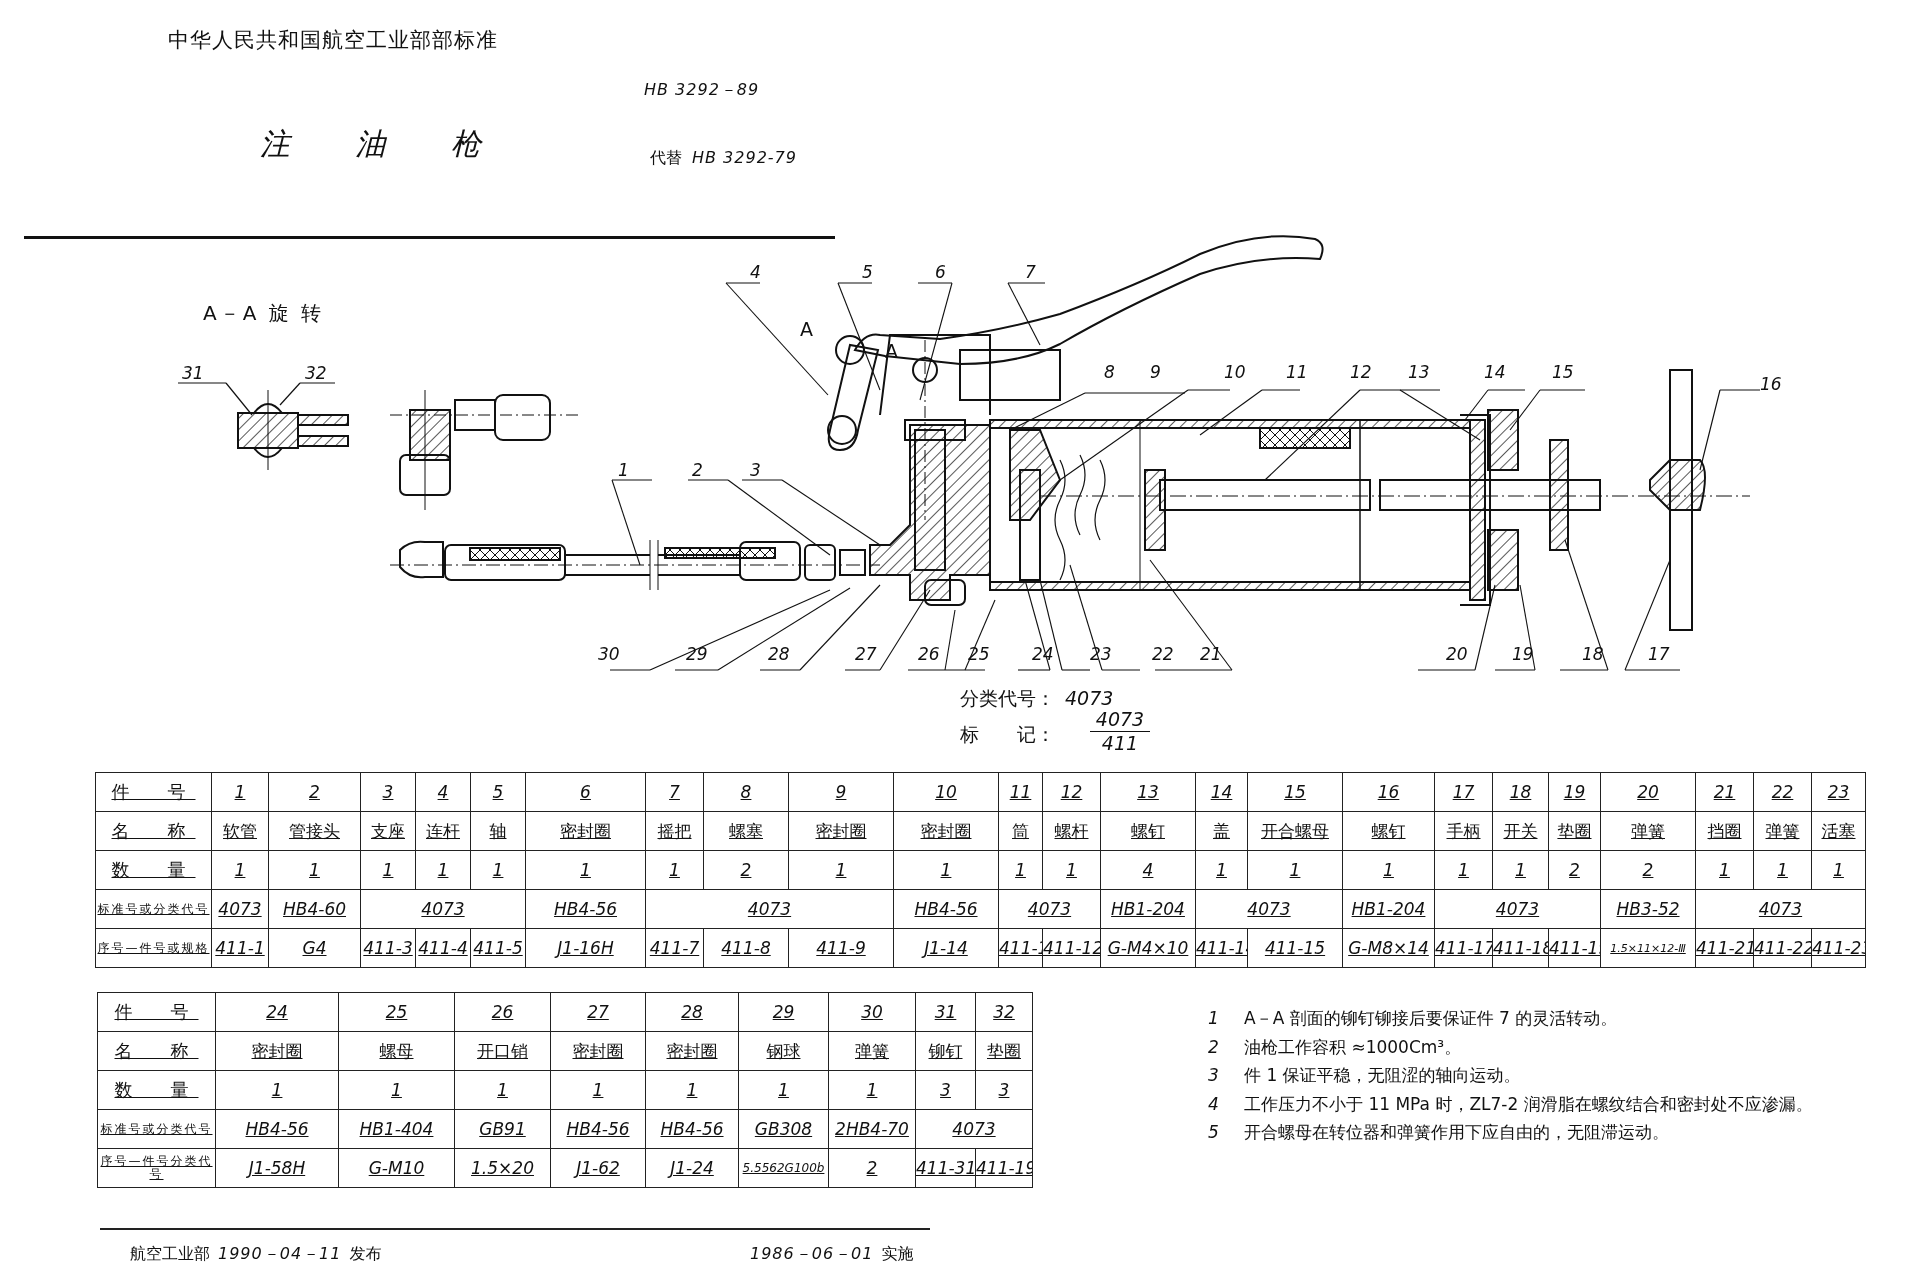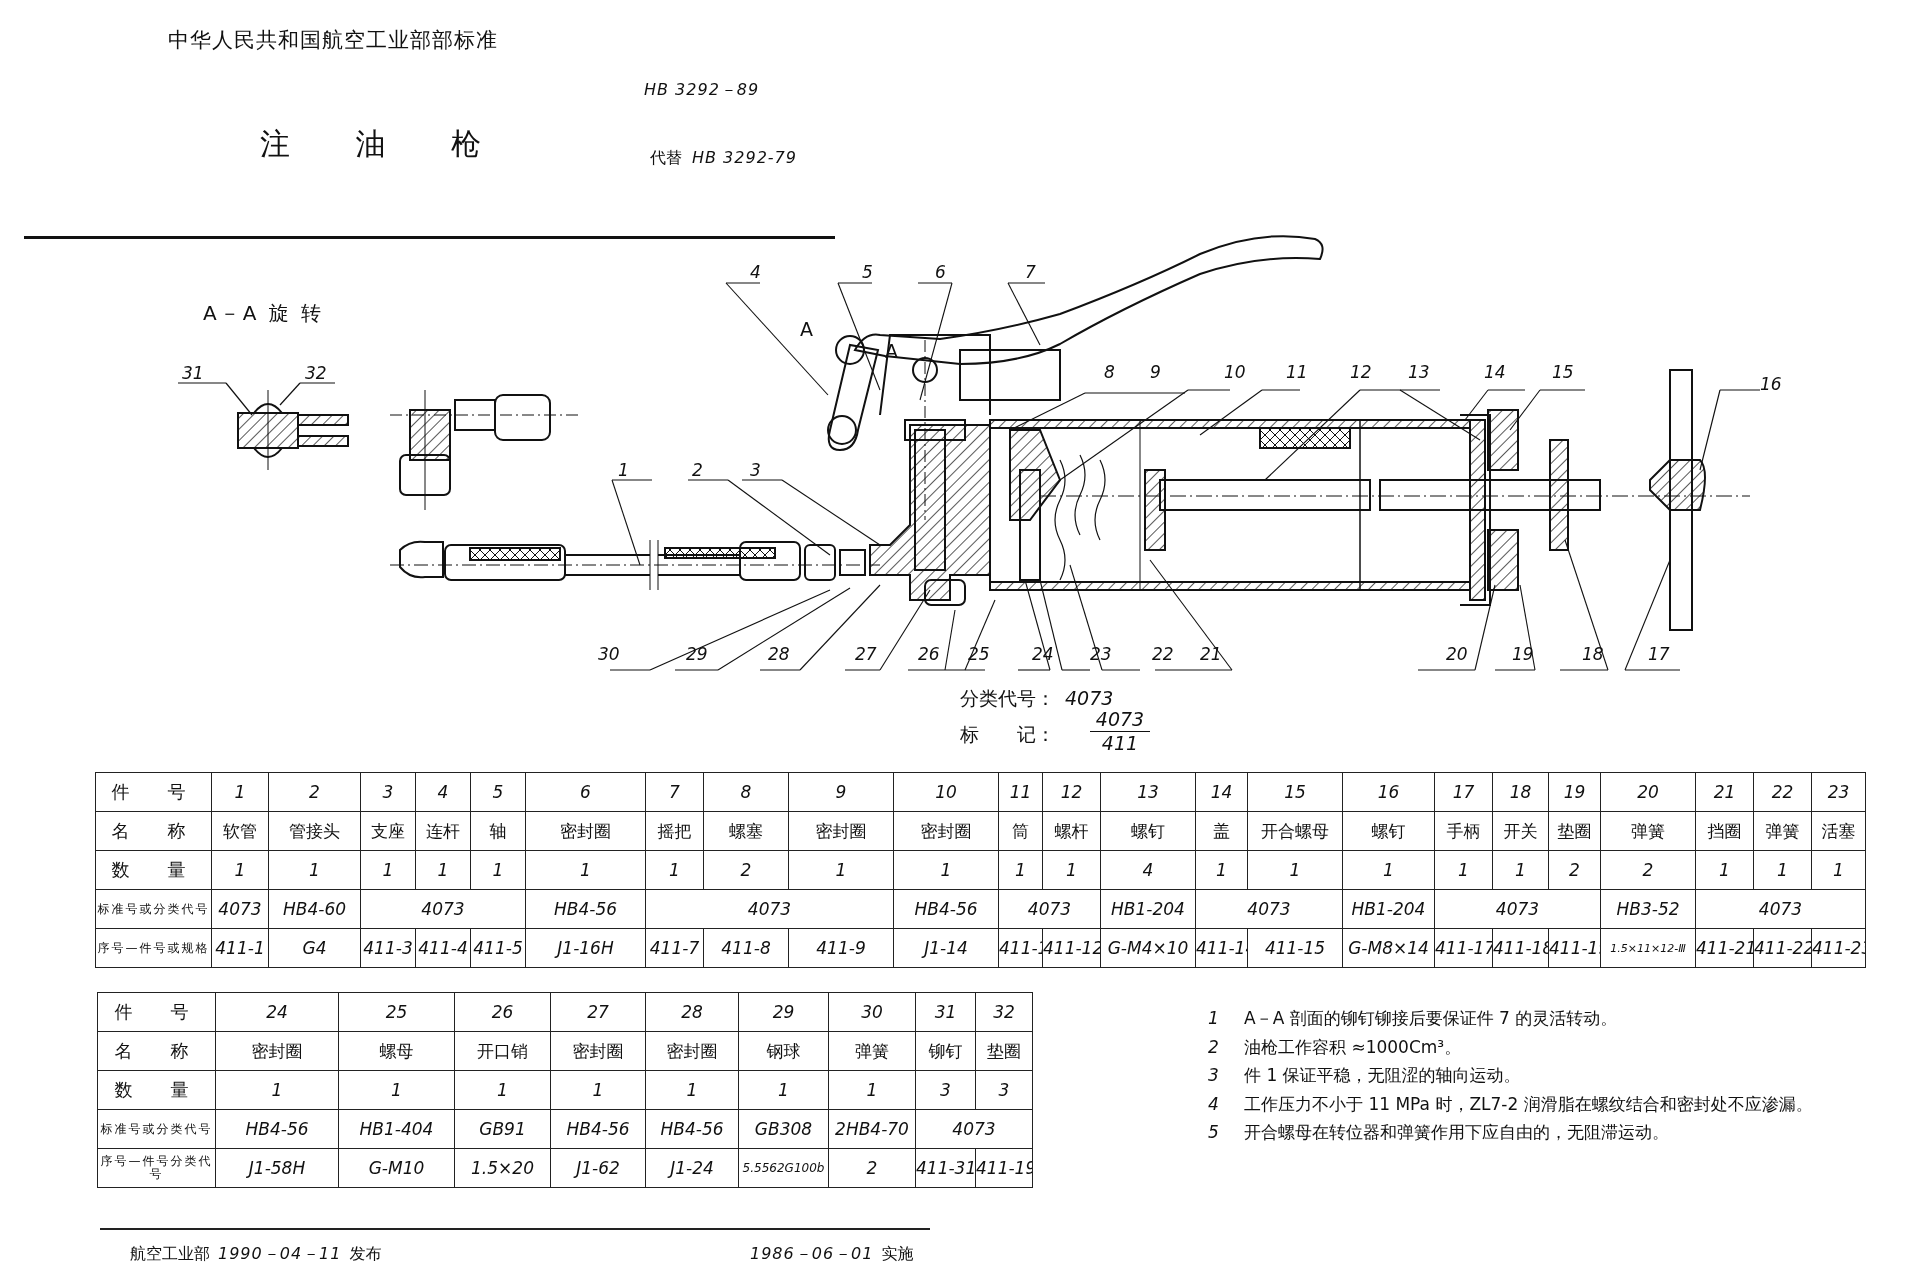--- a/index.html
+++ b/index.html
@@ -1,37 +1,37 @@
 <!DOCTYPE html>
 <html><head>
 <meta charset="utf-8">
 <style>
   html,body{margin:0;padding:0;background:#fff;}
   body{width:1928px;height:1272px;position:relative;overflow:hidden;font-family:"DejaVu Sans",sans-serif;color:#111;}
   .abs{position:absolute;}
   .t-org{left:168px;top:26px;font-size:21px;letter-spacing:1px;}
   .t-std{left:644px;top:80px;font-size:16px;font-style:italic;letter-spacing:1px;}
-  .t-title{left:260px;top:124px;font-size:30px;letter-spacing:28px;}
+  .t-title{left:260px;top:124px;font-size:30px;letter-spacing:28px;font-style:italic;}
   .t-rep{left:650px;top:148px;font-size:16px;}
   .t-rep i{font-style:italic;margin-left:10px;letter-spacing:1px;}
   .rule{left:24px;top:236px;width:811px;height:3px;background:#111;}
   .aa{left:203px;top:300px;font-size:20px;letter-spacing:3px;}
   svg.draw{position:absolute;left:0;top:0;}
   .callout{font-size:17px;font-style:italic;position:absolute;}
   .cls{left:960px;top:686px;font-size:19px;}
   .cls .v{font-style:italic;margin-left:10px;}
   .mark{left:960px;top:712px;font-size:19px;font-family:Liberation Serif, serif;}
   .frac{position:absolute;left:1090px;top:708px;text-align:center;font-style:italic;font-size:19px;width:60px;}
   .frac .num{border-bottom:1.5px solid #111;padding-bottom:1px;}
   table.bom{position:absolute;border-collapse:collapse;table-layout:fixed;}
   table.bom td{border:1.4px solid #222;text-align:center;font-size:17px;padding:0;white-space:nowrap;overflow:hidden;}
   table.bom td.num{font-style:italic;}
   table.bom td.hdr{font-size:18px;letter-spacing:10px;}
   table.bom td.hdr2{font-size:12px;line-height:13px;letter-spacing:2px;white-space:normal;}
-  table.bom tr{height:39px;}
+  table.bom tr{height:39px;text-decoration:underline;}
   #t1{left:95px;top:772px;width:1745px;}
   #t2{left:97px;top:992px;width:935px;}
   .notes{left:1208px;top:1004px;font-size:17px;line-height:28.5px;}
   .notes .n{display:inline-block;width:36px;font-style:italic;}
   .foot-l{left:130px;top:1244px;font-size:16px;}
   .foot-r{left:742px;top:1244px;font-size:16px;}
   .foot-l i,.foot-r i{margin:0 8px;letter-spacing:1px;}
   .fline{left:100px;top:1228px;width:830px;height:2px;background:#222;}
 </style>
 </head>

